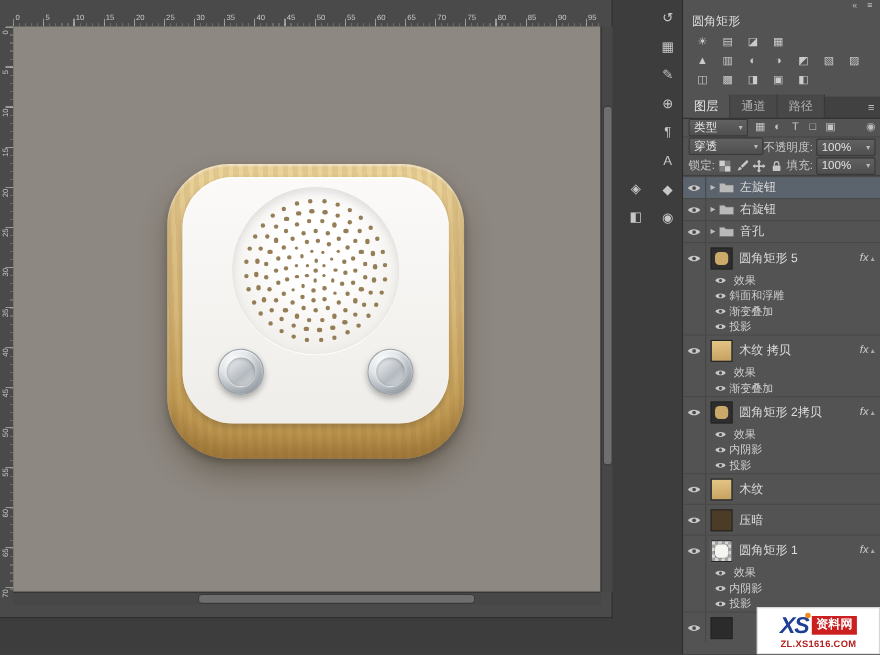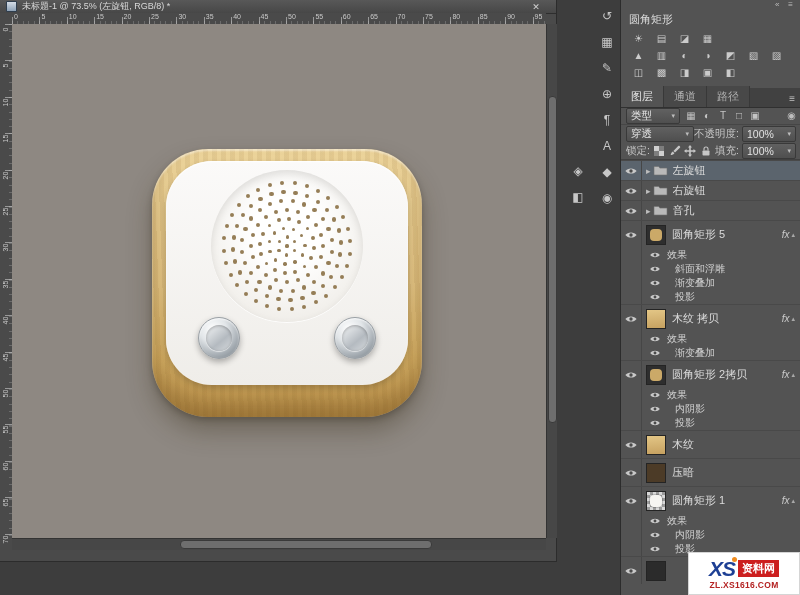--- a/index.html
+++ b/index.html
@@ -64,21 +64,21 @@
   .pico{color:#bdbdbd;font-size:8px;line-height:1;cursor:pointer;}
   .adjpanel{position:absolute;top:9px;left:0;right:0;height:79px;border-bottom:1px solid #3c3c3c;}
   .adjtitle{font-size:11px;color:#dedede;padding:3px 0 4px 8px;}
   .adjrow{display:flex;gap:2px;padding:0 0 2px 7px;}
   .adjicon{width:21px;height:15px;display:flex;align-items:center;justify-content:center;font-size:10px;color:#cbcbcb;cursor:pointer;}
   .tabbar{position:absolute;top:88px;left:0;right:0;height:19px;background:#414141;border-bottom:1px solid #303030;display:flex;align-items:flex-end;}
   .ptab{padding:3px 10px 3px;font-size:11px;color:#b0b0b0;background:#484848;border-right:1px solid #383838;cursor:pointer;}
   .ptab.active{background:#535353;color:#e6e6e6;}
   .tabmenu{margin-left:auto;color:#c0c0c0;font-size:10px;padding:0 6px 3px;cursor:pointer;}
   .filterrow{position:absolute;top:107px;left:0;right:0;height:18px;display:flex;align-items:center;gap:3px;padding:0 5px;border-bottom:1px solid #464646;box-sizing:border-box;}
-  .blendrow{position:absolute;top:125px;left:0;right:0;height:18px;display:flex;align-items:center;padding:0 5px;box-sizing:border-box;}
+  .blendrow{position:absolute;top:125px;left:0;right:0;height:18px;display:flex;padding:0 5px;box-sizing:border-box;}
   .lockrow{position:absolute;top:143px;left:0;right:0;height:17px;display:flex;align-items:center;gap:3px;padding:0 5px;border-bottom:1px solid #404040;box-sizing:border-box;}
   .dd{display:flex;align-items:center;justify-content:space-between;background:linear-gradient(#616161,#4f4f4f);border:1px solid #393939;border-radius:2px;height:14px;font-size:10.5px;color:#e2e2e2;padding:0 4px;cursor:pointer;box-sizing:content-box;}
   .dd-type{width:44px;} .dd-blend{width:84px;} .dd-num{width:44px;}
   .caret{font-size:7px;color:#bdbdbd;margin-left:4px;}
   .plabel{font-size:10.5px;color:#c6c6c6;white-space:nowrap;}
   .rgt{margin-left:auto;display:flex;align-items:center;gap:3px;}
   .ficon{width:16px;height:13px;display:flex;align-items:center;justify-content:center;font-size:10px;color:#c4c4c4;cursor:pointer;}
   .lockico{width:15px;height:13px;display:flex;align-items:center;justify-content:center;cursor:pointer;}
   
   .layerslist{position:absolute;top:160px;left:0;right:0;bottom:0;overflow:hidden;background:#535353;}
@@ -86,21 +86,21 @@
   .lrow.fx-header,.lrow.fx-item{border-top:none;height:14px;}
   .lrow.group{height:19px;} .lrow.layer{height:27px;}
   .lrow.sel{background:#5b646d;}
   .eyecell{width:20px;flex:0 0 auto;display:flex;justify-content:center;align-items:center;align-self:stretch;border-right:1px solid #464646;}
   .eyecol{width:20px;flex:0 0 auto;align-self:stretch;border-right:1px solid #464646;}
   .eyecell.small{width:16px;border-right:none;margin-left:5px;transform:scale(.85);}
   .twisty{margin:0 2px 0 4px;color:#bdbdbd;font-size:9px;}
   .fold{margin-right:5px;display:flex;align-items:center;}
   .lname{flex:1;font-size:11px;color:#dcdcdc;white-space:nowrap;overflow:hidden;}
   .fx-header .lname,.fx-item .lname{font-size:10px;color:#cfcfcf;}
-  .fx-header .lname{margin-left:4px;} .fx-item .lname{margin-left:12px;}
+  .fx-header .lname{margin-left:4px;} .fx-item .lname{}
   .fxbadge{font-style:italic;font-size:10px;color:#cccccc;margin-right:2px;}
   .fxcaret{font-size:7px;color:#a8a8a8;margin-right:6px;}
   .thumb{width:20px;height:20px;flex:0 0 auto;margin:0 6px 0 4px;border:1px solid #242424;box-sizing:border-box;position:relative;}
   .thumb i{display:none;}
   .t-wood{background:linear-gradient(175deg,#e3c686,#c6a160);}
   .t-shape-tan{background:#2e2e2e;}
   .t-shape-tan i{display:block;position:absolute;left:3px;right:3px;top:3px;bottom:3px;border-radius:4px;background:#cba968;}
   .t-shape-white{background-color:#d8d8d8;background-image:linear-gradient(45deg,#9b9b9b 25%,transparent 25%,transparent 75%,#9b9b9b 75%),linear-gradient(45deg,#9b9b9b 25%,transparent 25%,transparent 75%,#9b9b9b 75%);background-size:6px 6px;background-position:0 0,3px 3px;}
   .t-shape-white i{display:block;position:absolute;left:3px;right:3px;top:3px;bottom:3px;border-radius:4px;background:#f6f5f2;box-shadow:0 0 0 1px rgba(0,0,0,.15);}
   .t-dark-brown{background:#4c3b27;}
@@ -112,25 +112,20 @@
   .wm-dot{position:absolute;right:-2px;top:-1px;width:5px;height:5px;border-radius:50%;background:#f08c1e;}
   .wm-badge{background:#cc1f1f;color:#fff;font-size:11px;font-weight:bold;padding:3px 4px;line-height:1;}
   .wm-url{font-size:8.5px;font-weight:bold;color:#b42222;letter-spacing:.3px;}
 </style>
 </head>
 <body>
 
 <div id="app">
 
   <div class="doc">
-    <div class="titlebar">
-      <span class="doc-ico"></span>
-      <span class="title">未标题-1 @ 73.5% (左旋钮, RGB/8) *</span>
-      <span class="close">✕</span>
-    </div>
     <div class="corner"></div>
     <div class="ruler-h" id="rulerH">
         <span class="hlabel" style="left: 2px;">0</span>
         <span class="hlabel" style="left: 29.4px;">5</span>
         <span class="hlabel" style="left: 56.8px;">10</span>
         <span class="hlabel" style="left: 84.2px;">15</span>
         <span class="hlabel" style="left: 111.6px;">20</span>
         <span class="hlabel" style="left: 139px;">25</span>
         <span class="hlabel" style="left: 166.4px;">30</span>
         <span class="hlabel" style="left: 193.8px;">35</span>

